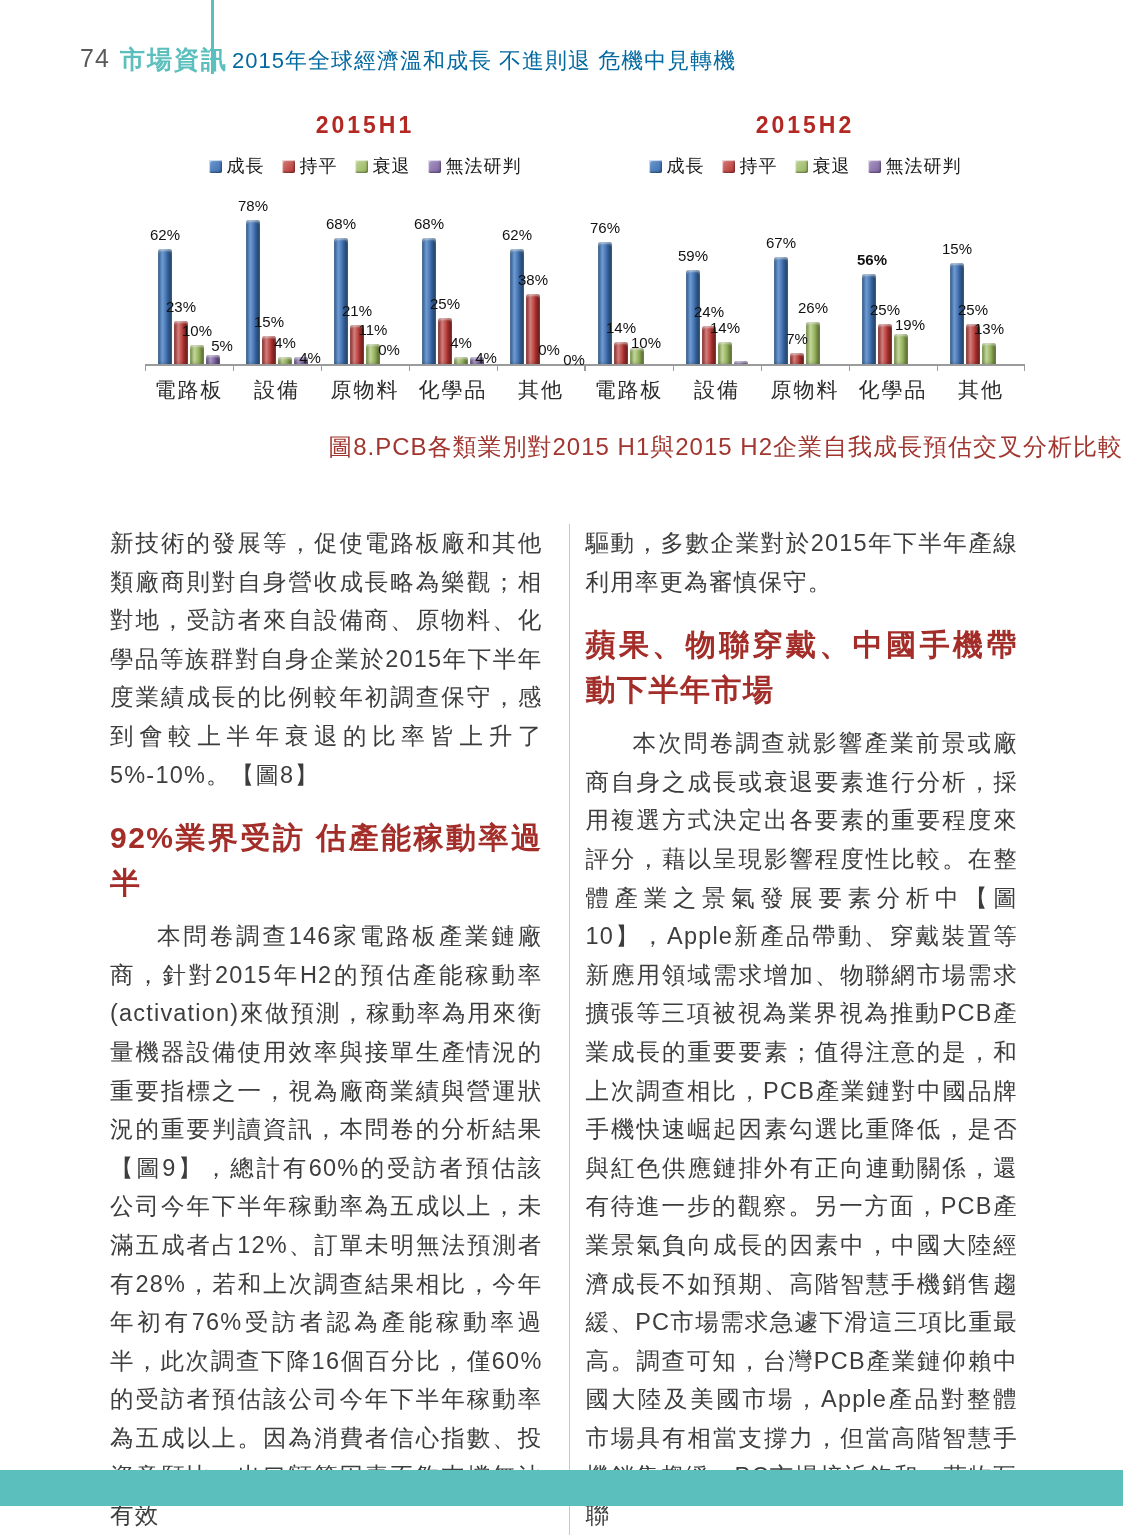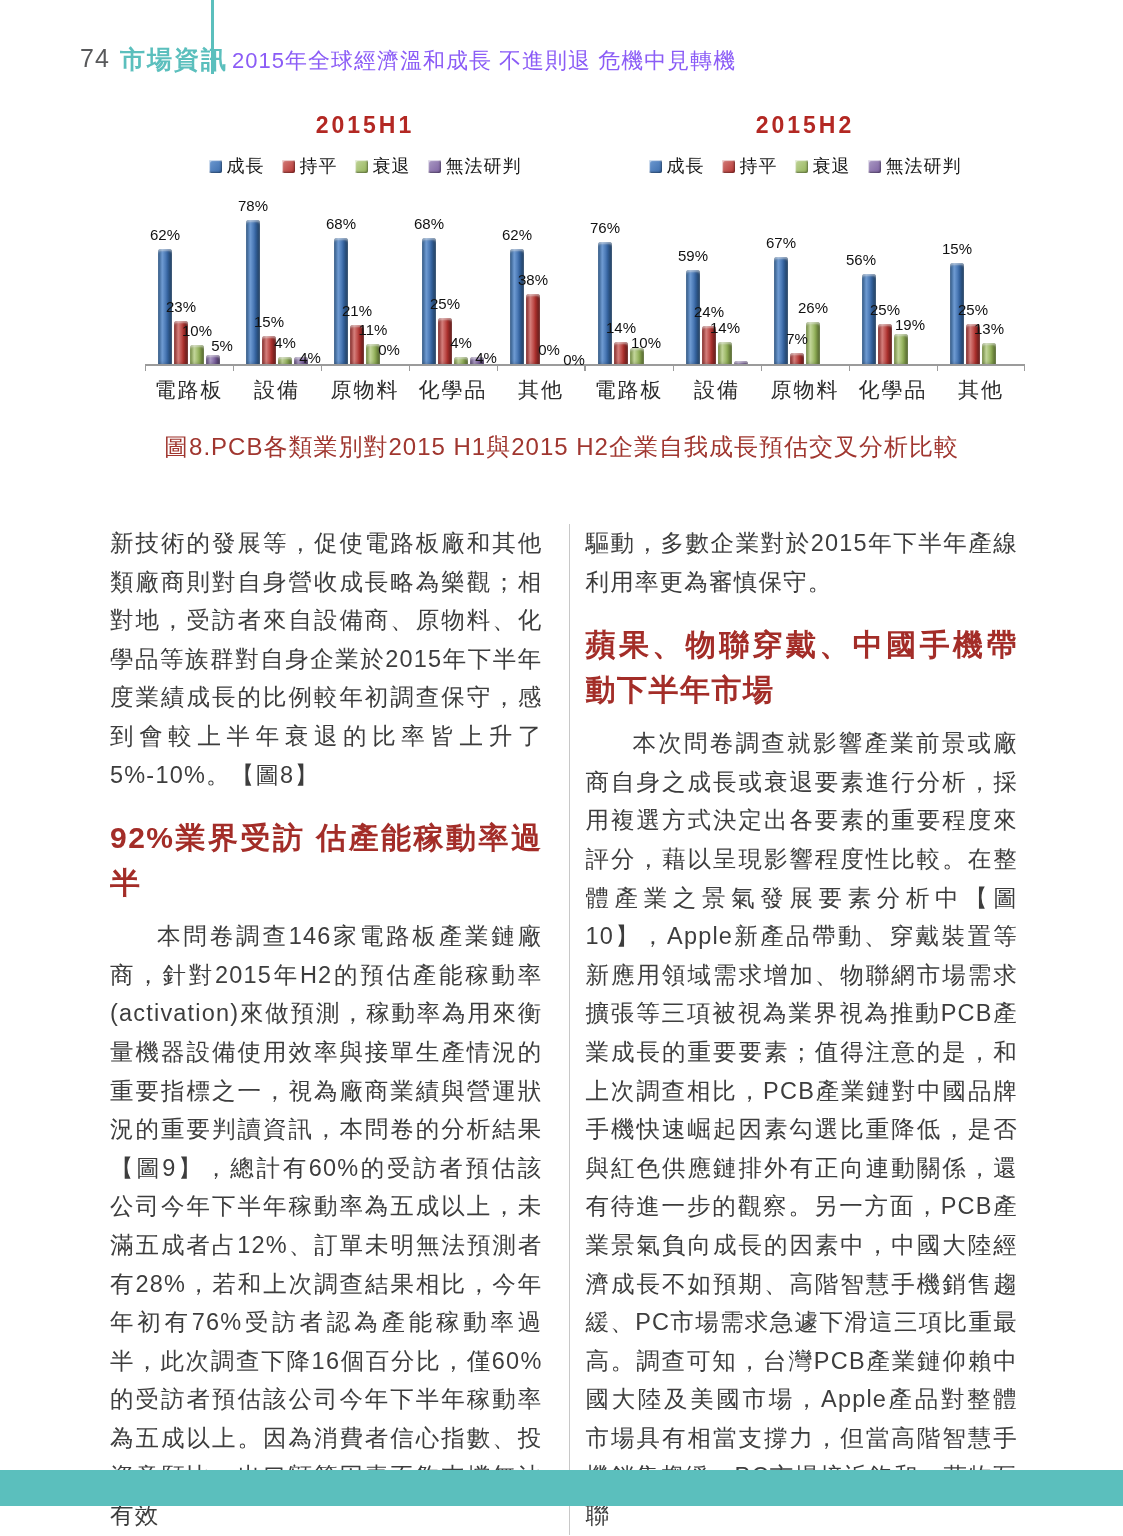--- a/index.html
+++ b/index.html
@@ -5,40 +5,40 @@
   :root { --teal:#5BBFBD; }
   * { margin:0; padding:0; box-sizing:border-box; }
   html,body { background:#fff; }
   body { font-family:"Liberation Sans","DejaVu Sans",sans-serif; }
   .page { position:relative; width:1123px; height:1536px; background:#fff; overflow:hidden; }
 
   
   .page-num { position:absolute; left:80px; top:44px; font-size:25px; color:#58595b; letter-spacing:1px; }
   .section-name { position:absolute; left:120px; top:43px; font-size:25px; font-weight:bold; color:var(--teal); letter-spacing:2px; }
   .header-rule { position:absolute; left:211px; top:0; width:3px; height:74px; background:var(--teal); }
-  .article-title { position:absolute; left:232px; top:46px; font-size:22px; color:#8b5cf6; letter-spacing:1px; white-space:nowrap; }
+  .article-title { position:absolute; left:232px; top:46px; font-size:22px; color:#0369a1; letter-spacing:1px; white-space:nowrap; }
 
   
   .figure { position:absolute; top:112px; left:100px; width:925px; display:flex; justify-content:flex-end; }
   .chart { width:440px; }
   .chart-title { text-align:center; font-size:23px; font-weight:600; color:#B32823; letter-spacing:3px; height:32px; }
   .chart-legend { display:flex; justify-content:center; align-items:center; gap:17px; margin-top:10px; height:24px; }
   .legend-item { display:flex; align-items:center; gap:5px; font-size:18px; color:#161616; letter-spacing:1px; }
   .legend-swatch { width:13px; height:13px; border-radius:2px;
     box-shadow: inset 1px 1px 1px rgba(255,255,255,.75), inset -1px -1px 2px rgba(0,0,0,.4); }
   .chart-plot { position:relative; height:178px; margin-top:10px; border-bottom:2px solid #9b9b9b; display:flex; }
   .chart-group { position:relative; flex:1; }
   .bar { position:absolute; bottom:0; width:14px; border-radius:3px 3px 0 0;
     box-shadow: inset 0 2px 2px rgba(255,255,255,.5), inset -3px 0 4px rgba(0,0,0,.28); }
   .bar-label { position:absolute; transform:translateX(-50%); font-size:15px; color:#111; white-space:nowrap; z-index:3; }
   .axis-tick { position:absolute; top:100%; width:1px; height:7px; background:#9b9b9b; }
   .chart-cats { display:flex; margin-top:10px; }
   .chart-cat { flex:1; text-align:center; font-size:21px; color:#2b2b2b; letter-spacing:2px; }
 
-  .caption { position:absolute; top:431px; left:0; width:100%; text-align:center;
+  .caption { position:absolute; top:431px; left:0; width:100%; text-align:right;
     font-size:24px; color:#A0362F; letter-spacing:1px; }
 
   
   .columns { position:absolute; top:524px; left:110px; width:908px; display:flex; }
   .col { width:436px; }
   .col-left { margin-right:26px; }
   .col-right { margin-left:16px; }
   .col-divider { width:1px; background:#c8c8c8; align-self:stretch; }
   p.body { font-size:23.5px; line-height:38.6px; color:#3d3d3d; text-align:justify; letter-spacing:1.2px; }
   p.indent { text-indent:2em; }
@@ -182,21 +182,21 @@
           <div class="chart-group">
             <div class="bar" style="left: 13px; height: 107px; background: linear-gradient(90deg, rgb(41, 81, 126) 0%, rgb(111, 155, 210) 30%, rgb(58, 107, 171) 68%, rgb(41, 81, 126) 100%);"></div>
             <span class="bar-label" style="left: 20px; bottom: 113px;">67%</span>
             <div class="bar" style="left: 29px; height: 11px; background: linear-gradient(90deg, rgb(126, 33, 31) 0%, rgb(212, 127, 124) 30%, rgb(181, 51, 48) 68%, rgb(126, 33, 31) 100%);"></div>
             <span class="bar-label" style="left: 36px; bottom: 17px;">7%</span>
             <div class="bar" style="left: 45px; height: 42px; background: linear-gradient(90deg, rgb(107, 132, 57) 0%, rgb(194, 213, 154) 30%, rgb(148, 180, 89) 68%, rgb(107, 132, 57) 100%);"></div>
             <span class="bar-label" style="left: 52px; bottom: 48px;">26%</span>
           </div>
           <div class="chart-group">
             <div class="bar" style="left: 13px; height: 90px; background: linear-gradient(90deg, rgb(41, 81, 126) 0%, rgb(111, 155, 210) 30%, rgb(58, 107, 171) 68%, rgb(41, 81, 126) 100%);"></div>
-            <span class="bar-label" style="left: 12px; bottom: 96px;">56%</span>
+            <span class="bar-label" style="left: 23px; bottom: 96px; font-weight: bold;">56%</span>
             <div class="bar" style="left: 29px; height: 40px; background: linear-gradient(90deg, rgb(126, 33, 31) 0%, rgb(212, 127, 124) 30%, rgb(181, 51, 48) 68%, rgb(126, 33, 31) 100%);"></div>
             <span class="bar-label" style="left: 36px; bottom: 46px;">25%</span>
             <div class="bar" style="left: 45px; height: 30px; background: linear-gradient(90deg, rgb(107, 132, 57) 0%, rgb(194, 213, 154) 30%, rgb(148, 180, 89) 68%, rgb(107, 132, 57) 100%);"></div>
             <span class="bar-label" style="left: 61px; bottom: 31px;">19%</span>
           </div>
           <div class="chart-group">
             <div class="bar" style="left: 13px; height: 101px; background: linear-gradient(90deg, rgb(41, 81, 126) 0%, rgb(111, 155, 210) 30%, rgb(58, 107, 171) 68%, rgb(41, 81, 126) 100%);"></div>
             <span class="bar-label" style="left: 20px; bottom: 107px;">15%</span>
             <div class="bar" style="left: 29px; height: 40px; background: linear-gradient(90deg, rgb(126, 33, 31) 0%, rgb(212, 127, 124) 30%, rgb(181, 51, 48) 68%, rgb(126, 33, 31) 100%);"></div>
             <span class="bar-label" style="left: 36px; bottom: 46px;">25%</span>

